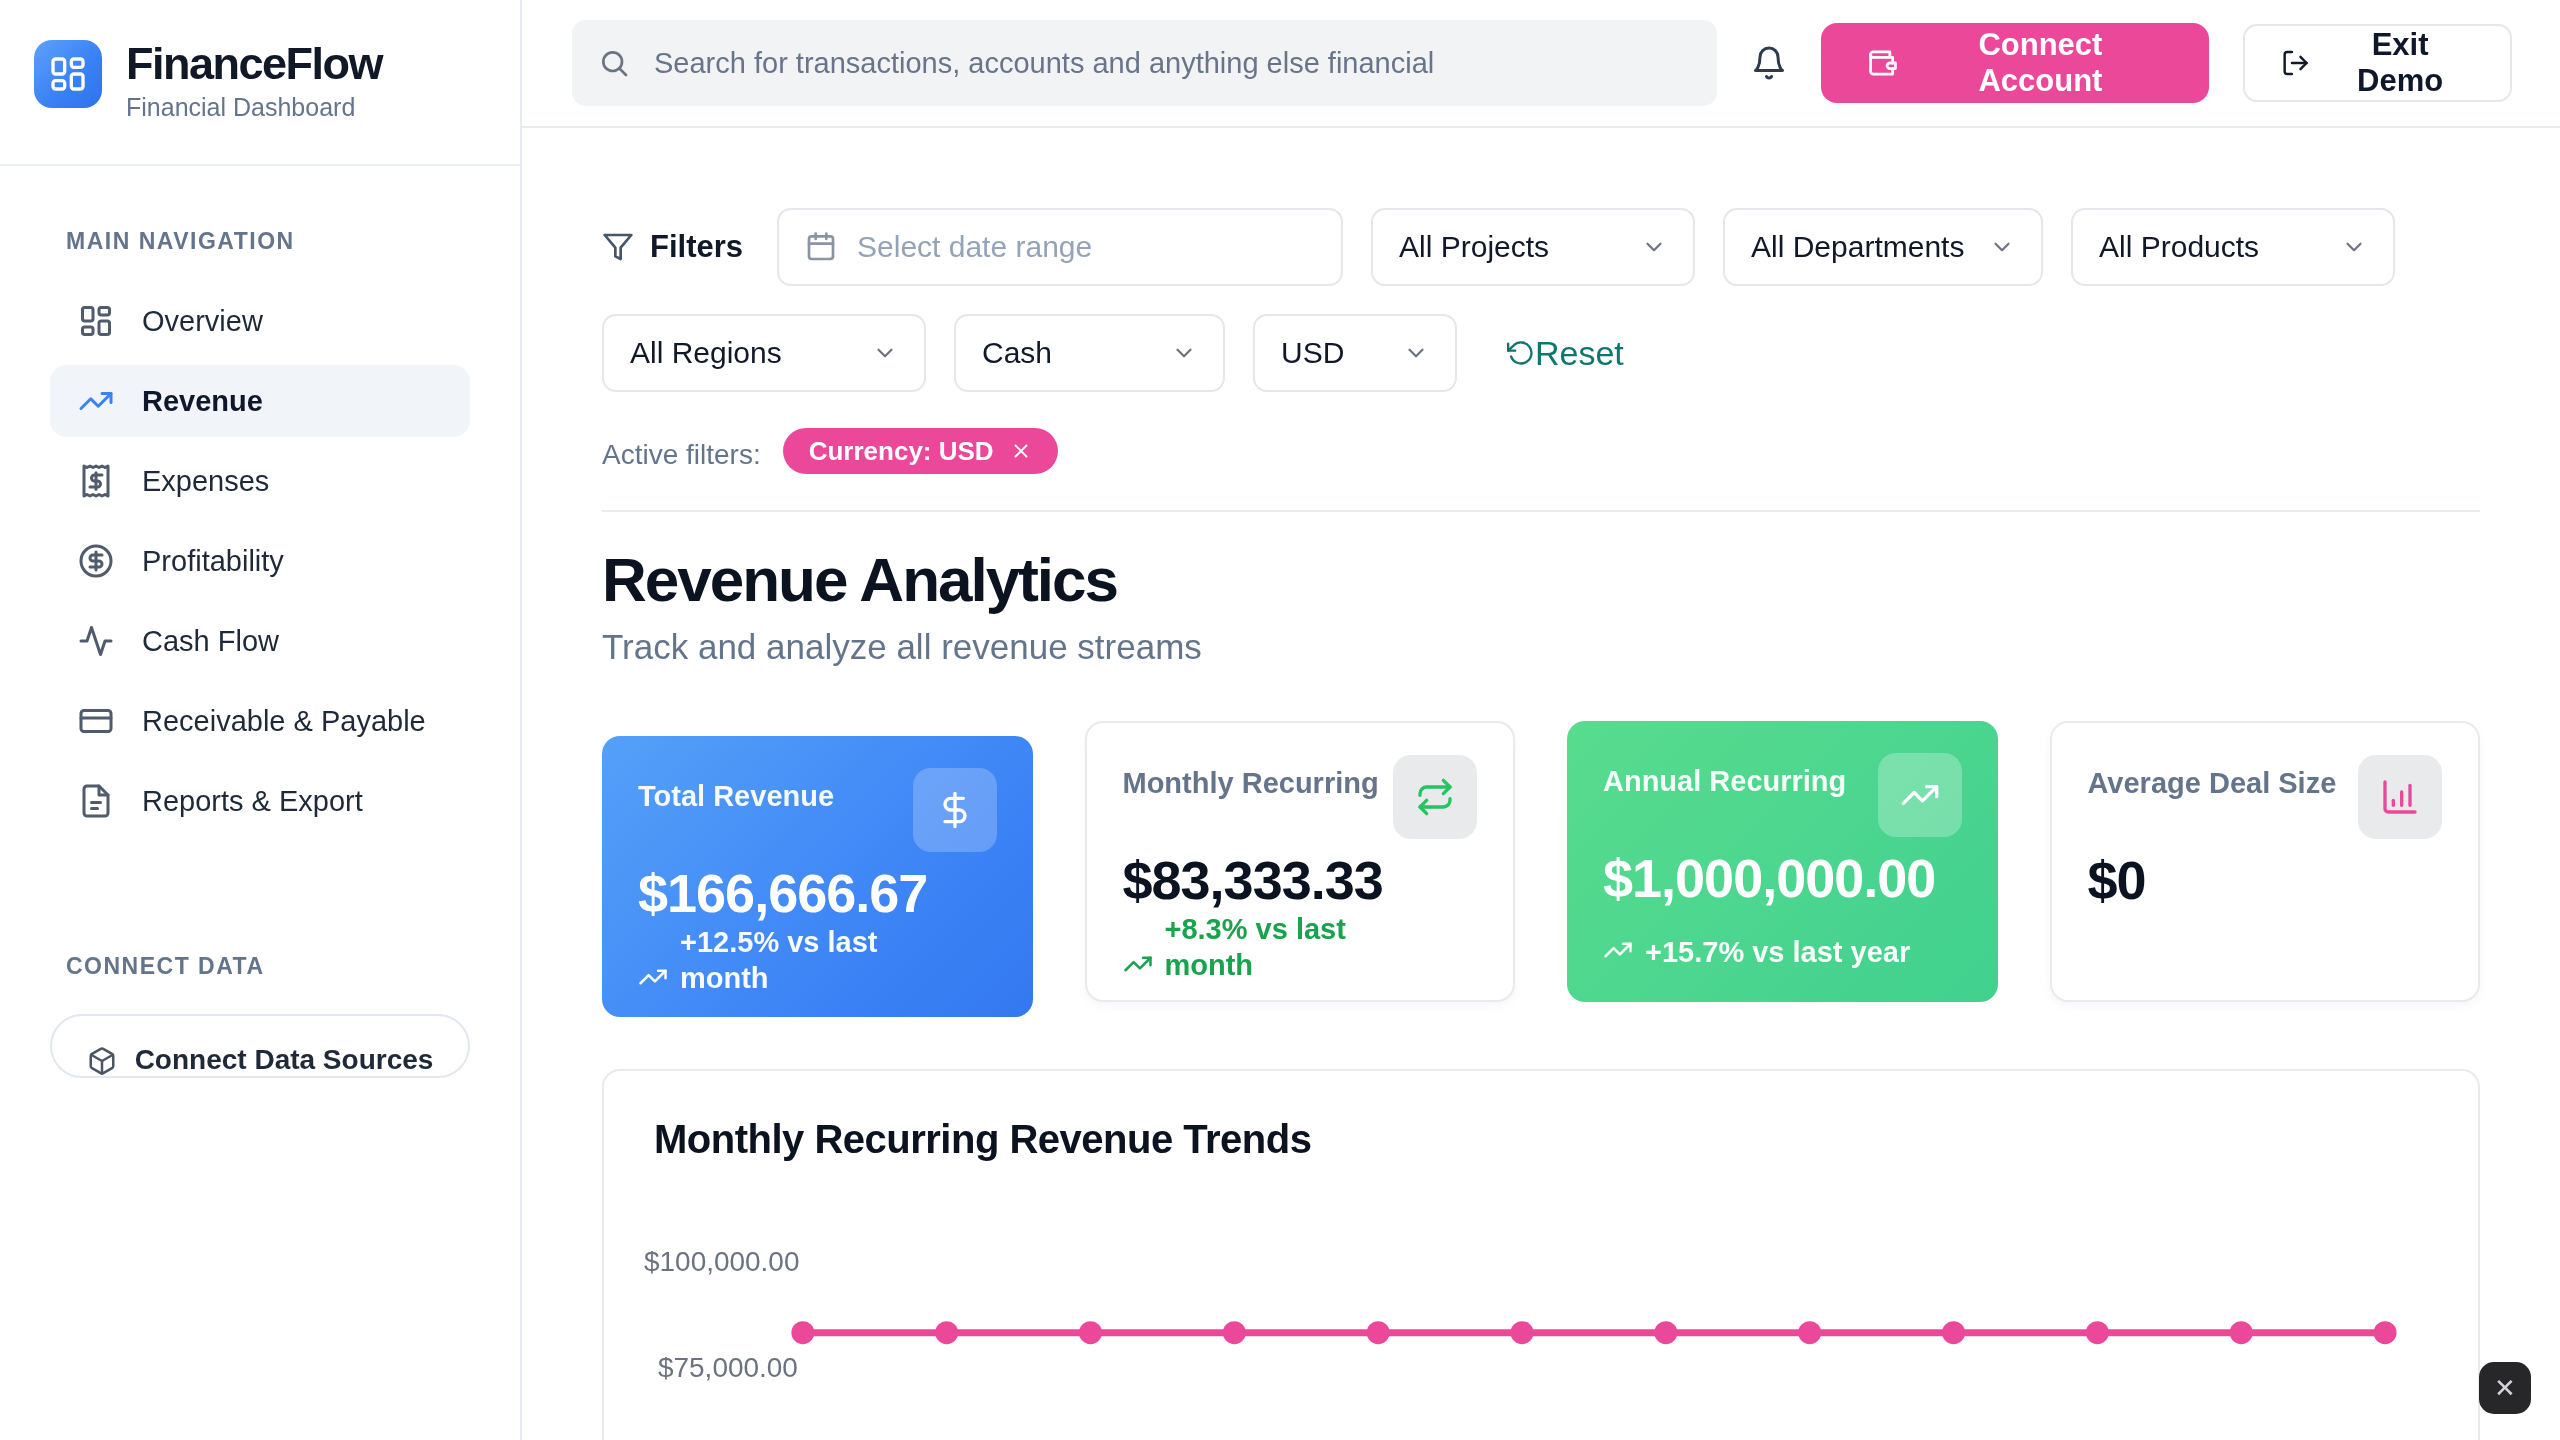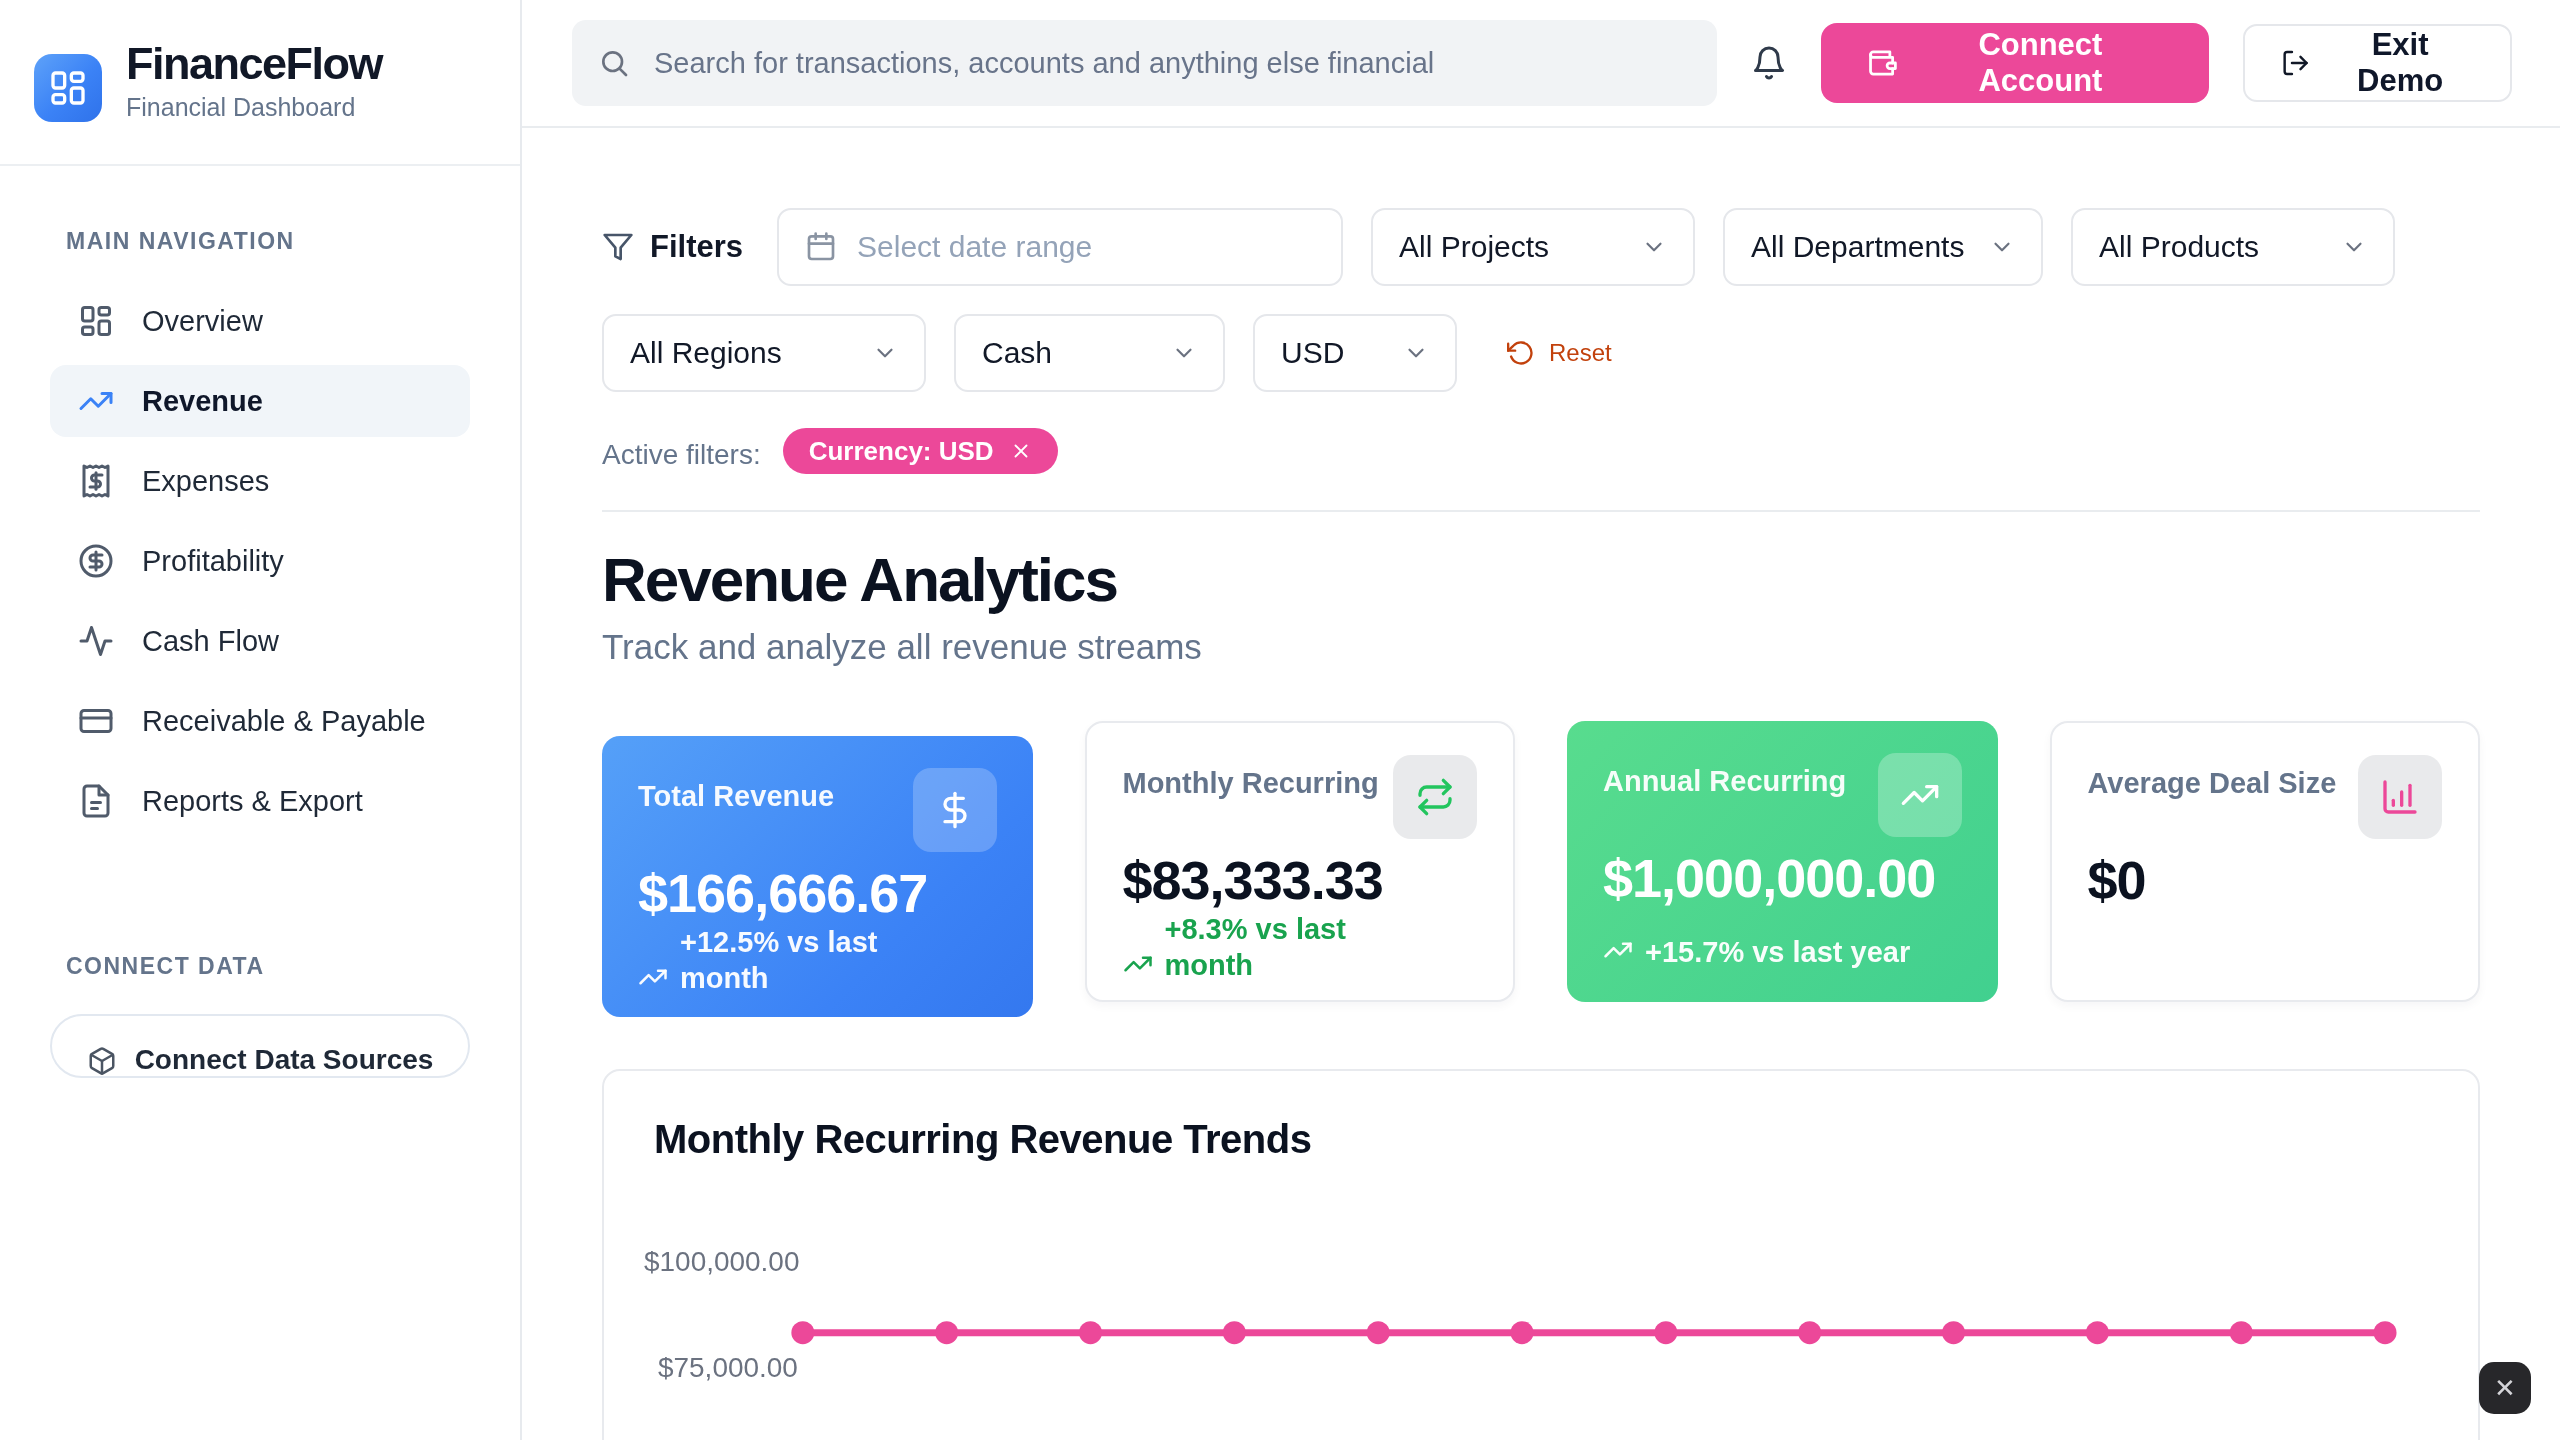--- a/index.html
+++ b/index.html
@@ -2,21 +2,21 @@
 <html><head>
 <meta charset="utf-8">
 <style>
   * { margin:0; padding:0; box-sizing:border-box; }
   html,body { width:2560px; height:1440px; overflow:hidden; background:#ffffff;
               font-family:"Liberation Sans","DejaVu Sans",sans-serif; color:#0f172a; }
   .app { display:flex; width:2560px; height:1440px; }
 
   
   .sidebar { width:522px; flex:0 0 522px; border-right:2px solid #e7eaee; display:flex; flex-direction:column; background:#fff; }
-  .logo-row { display:flex; align-items:flex-end; gap:24px; padding:40px 34px 42px 34px; border-bottom:2px solid #eceff2; }
+  .logo-row { display:flex; align-items:flex-start; gap:24px; padding:40px 34px 42px 34px; border-bottom:2px solid #eceff2; }
   .logo-badge { width:68px; height:68px; border-radius:18px; background:linear-gradient(135deg,#5ea2f9 0%,#3b82f6 55%,#2f72ea 100%);
                 display:flex; align-items:center; justify-content:center; flex:0 0 auto; }
   .logo-badge svg { width:40px; height:40px; color:#fff; }
   .brand-title { font-size:45px; font-weight:800; letter-spacing:-1.5px; color:#111827; line-height:1.05; }
   .brand-sub { font-size:25px; color:#64748b; margin-top:6px; }
 
   .nav { padding:34px 50px 0 50px; }
   .nav-label { font-size:23px; font-weight:700; letter-spacing:1.5px; color:#64748b; margin:28px 0 30px 16px; }
   .nav-item { display:flex; align-items:center; gap:28px; height:72px; padding:0 28px; border-radius:16px;
               font-size:29px; font-weight:500; color:#1f2937; margin-bottom:8px; cursor:pointer; }
@@ -53,21 +53,21 @@
   .filter-row + .filter-row { margin-top:28px; }
   .filters-tag { display:flex; align-items:center; gap:16px; font-size:31px; font-weight:600; color:#111827; margin-right:6px; }
   .filters-tag svg { width:32px; height:32px; color:#475569; }
   .field { height:78px; border:2px solid #e5e7eb; border-radius:14px; background:#fff; display:flex; align-items:center; padding:0 26px; gap:20px; cursor:pointer; }
   .field .cal { width:32px; height:32px; color:#8a94a3; }
   .field .chev { width:26px; height:26px; color:#6b7280; margin-left:auto; }
   .placeholder { font-size:30px; color:#94a3b8; }
   .field-value { font-size:30px; color:#111827; }
   .w-date{ width:566px; } .w-proj{ width:324px; } .w-dept{ width:320px; } .w-prod{ width:324px; }
   .w-reg{ width:324px; } .w-cash{ width:271px; } .w-usd{ width:204px; }
-  .reset-btn { display:flex; align-items:center; gap:14px; font-size:24px; color:#c2410c; background:none; border:none;
+  .reset-btn { display:flex; align-items:center; font-size:34px; color:#0f766e; background:none; border:none;
                cursor:pointer; margin-left:22px; font-family:inherit; }
   .reset-btn svg { width:28px; height:28px; }
 
   .active-row { display:flex; align-items:center; gap:22px; margin-top:36px; }
   .active-label { font-size:28px; color:#64748b;margin-top:8px; }
   .chip { display:flex; align-items:center; gap:16px; background:#ec4899; color:#fff; border-radius:999px;
           padding:0 26px; height:46px; font-size:26px; font-weight:700; cursor:pointer; }
   .chip svg { width:22px; height:22px; }
 
   .divider { border:none; border-top:2px solid #e9ecef; margin:36px 0 0 0; }

